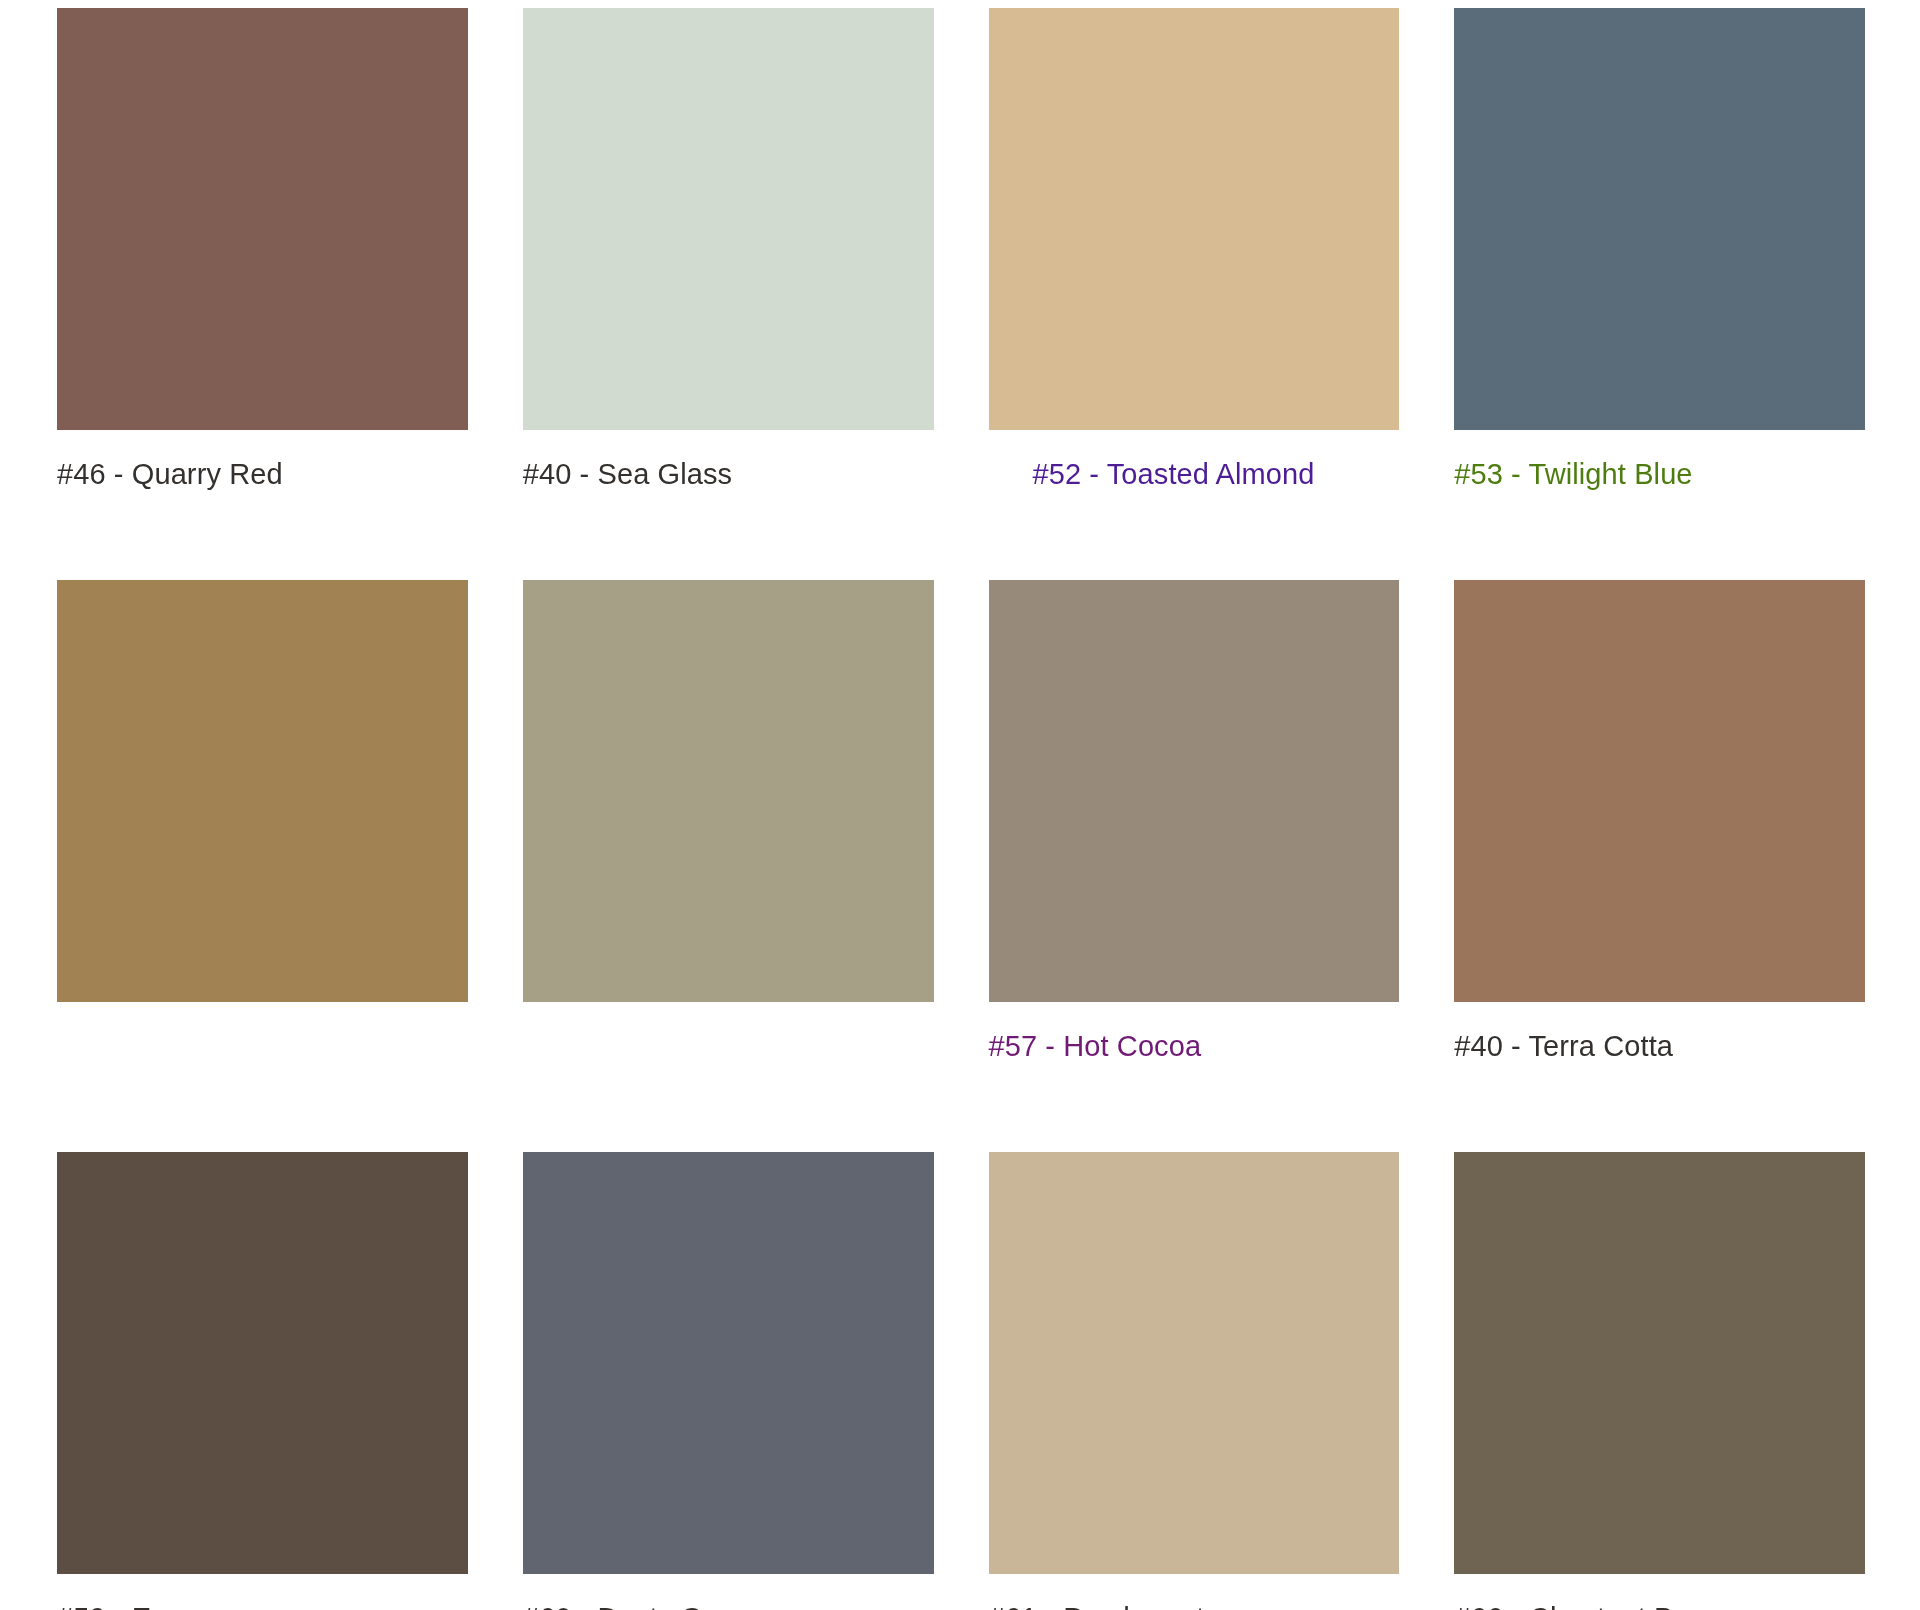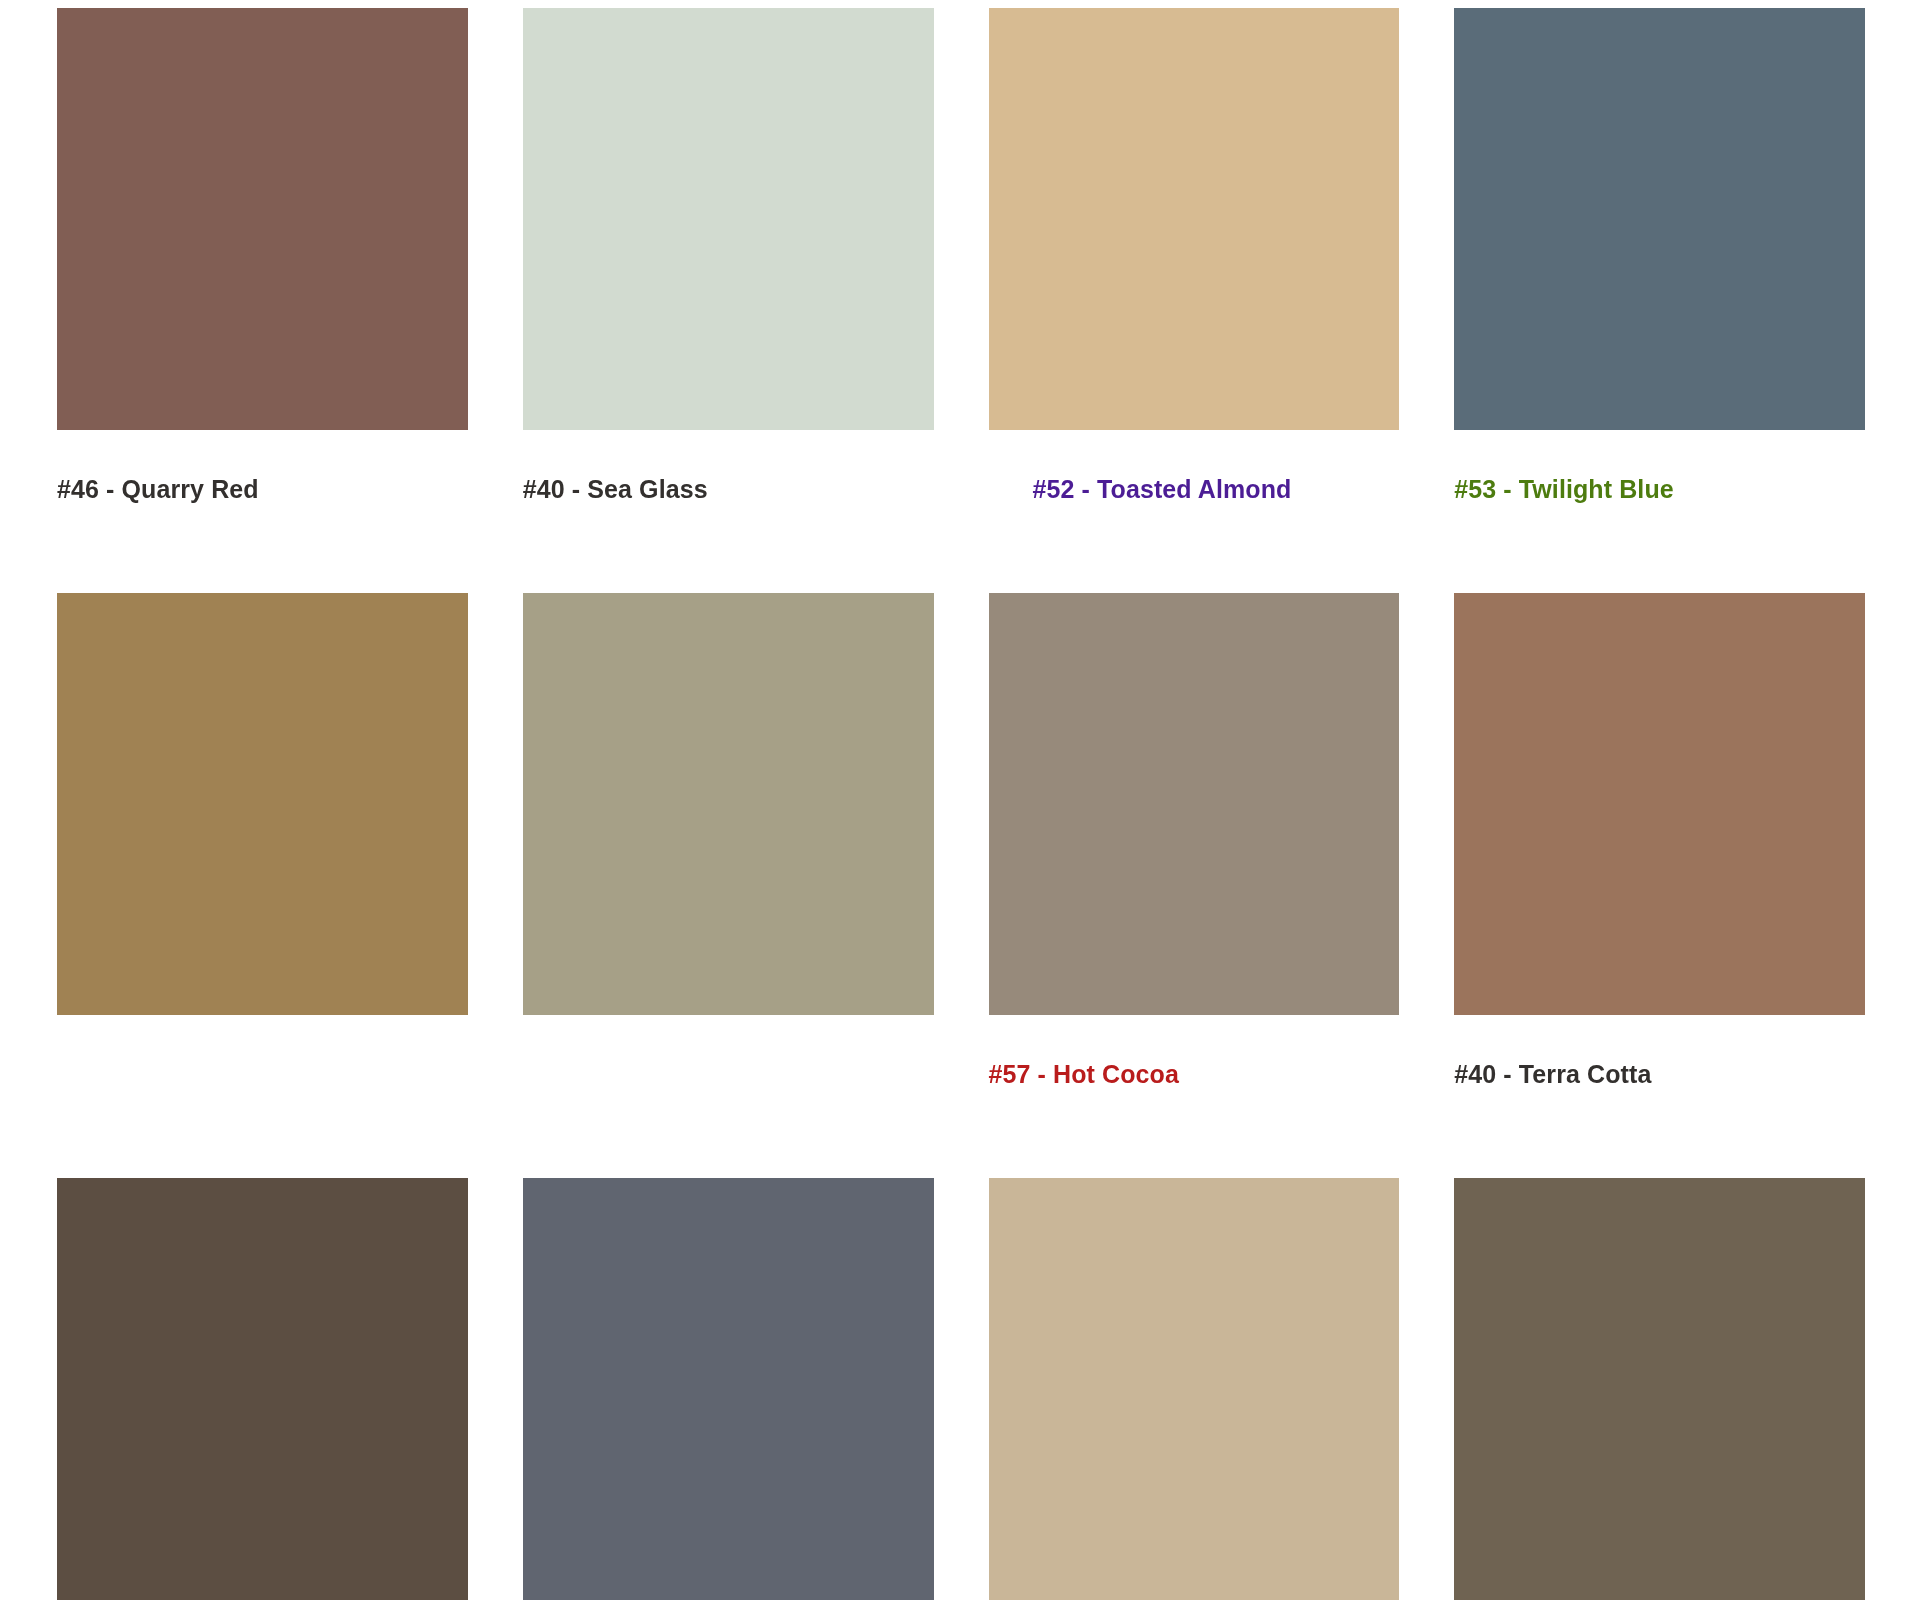--- a/index.html
+++ b/index.html
@@ -33,26 +33,26 @@
     align-items: stretch;
   }
 
   .swatch-chip {
     width: 100%;
     height: 422px;
     display: block;
   }
 
   .swatch-label {
-    font-size: 25px;
-    font-weight: bold;
+    font-size: 29px;
+    font-weight: normal;
     color: #33302e;
     letter-spacing: 0.1px;
     line-height: 1;
-    padding-top: 47px;
+    padding-top: 30px;
     padding-bottom: 0;
     white-space: nowrap;
   }
 
   
   .row-spacer {
     height: 91px;
   }
 
   
@@ -84,21 +84,21 @@
     <div class="row-spacer"></div>
     <div class="swatch-chip" style="background-color: rgb(160, 130, 83);"></div>
   </div>
   <div class="swatch-cell">
     <div class="row-spacer"></div>
     <div class="swatch-chip" style="background-color: rgb(166, 160, 135);"></div>
   </div>
   <div class="swatch-cell">
     <div class="row-spacer"></div>
     <div class="swatch-chip" style="background-color: rgb(151, 138, 123);"></div>
-    <div class="swatch-label" style="color: #b91c1c;">#57 - Hot Cocoa</div>
+    <div class="swatch-label" style="color: #701a75;">#57 - Hot Cocoa</div>
   </div>
   <div class="swatch-cell">
     <div class="row-spacer"></div>
     <div class="swatch-chip" style="background-color: rgb(155, 116, 92);"></div>
     <div class="swatch-label" style="color: rgb(51, 48, 46);">#40 - Terra Cotta</div>
   </div>
 
   <div class="swatch-cell">
     <div class="row-spacer"></div>
     <div class="swatch-chip" style="background-color: rgb(92, 78, 66);"></div>

